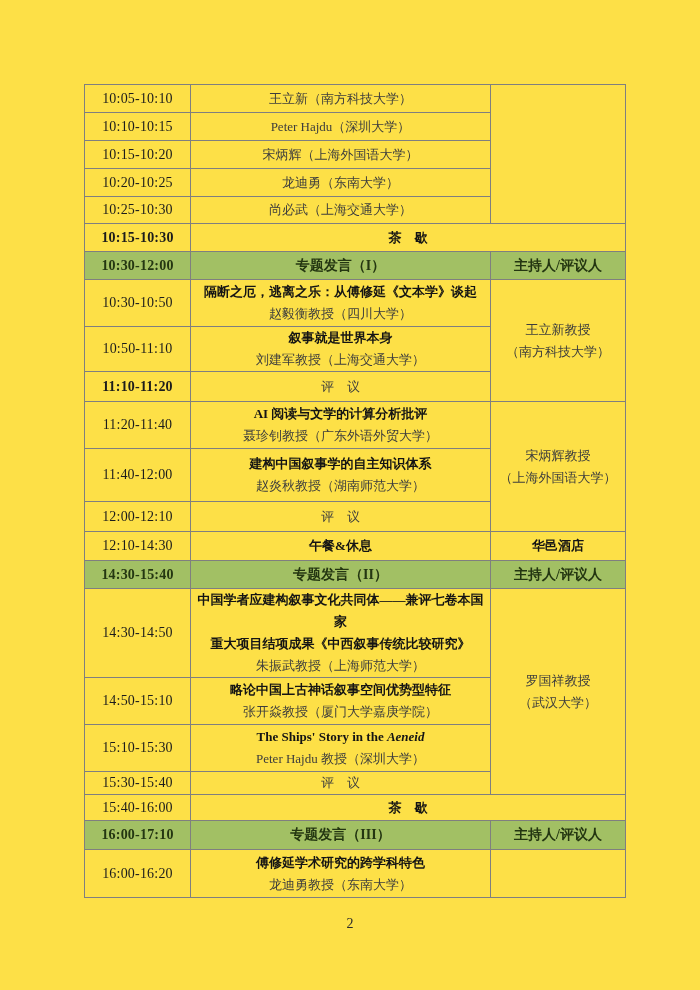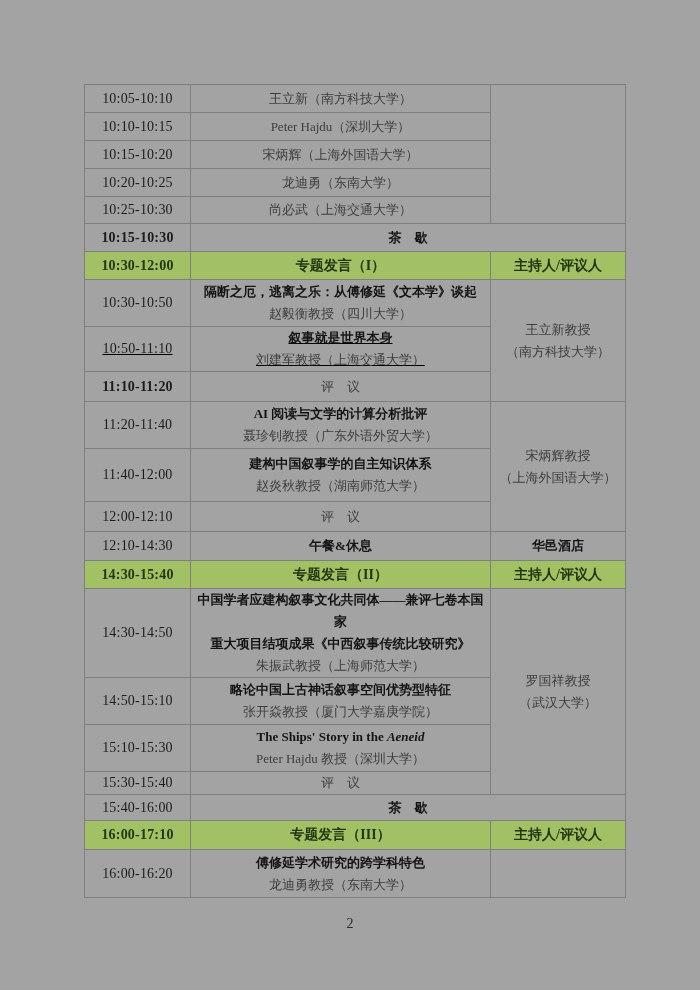--- a/index.html
+++ b/index.html
@@ -1,17 +1,17 @@
 <!DOCTYPE html>
 <html><head>
 <meta charset="utf-8">
 <style>
   html,body{margin:0;padding:0;background:#ffffff;}
   .page{
-    position:relative;width:700px;height:990px;background:#a3a3a3;
+    position:relative;width:700px;height:990px;background:#fde047;
     font-family:"Liberation Serif", serif;overflow:hidden;
   }
   table.sched{
     position:absolute;left:84px;top:84px;width:541px;
     border-collapse:collapse;table-layout:fixed;
   }
   table.sched td{
     border:1px solid #7f7f7f;text-align:center;vertical-align:middle;
     padding:0 2px;color:#1c1c1c;overflow:hidden;
   }
@@ -92,21 +92,21 @@
           <td class="time">10:30-10:50</td>
           <td>
             <div class="cline b">隔断之厄，逃离之乐：从傅修延《文本学》谈起</div>
             <div class="cline">赵毅衡教授（四川大学）</div>
           </td>
           <td rowspan="3">
             <div class="cline">王立新教授</div>
             <div class="cline">（南方科技大学）</div>
           </td>
         </tr>
-        <tr style="height: 32px; text-decoration: underline;">
+        <tr style="height: 32px;">
           <td class="time">10:50-11:10</td>
           <td>
             <div class="cline b">叙事就是世界本身</div>
             <div class="cline">刘建军教授（上海交通大学）</div>
           </td>
         </tr>
         <tr style="height: 30px;">
           <td class="time b">11:10-11:20</td>
           <td>
             <div class="cline">评　议</div>

